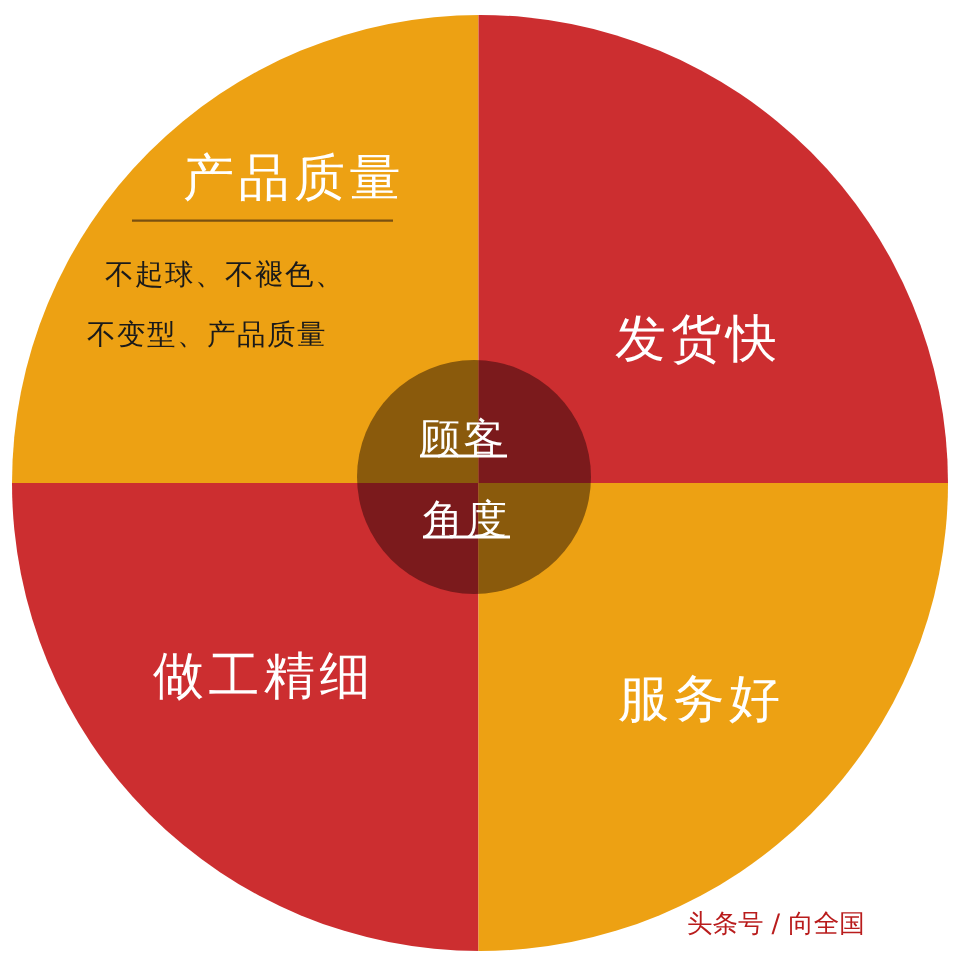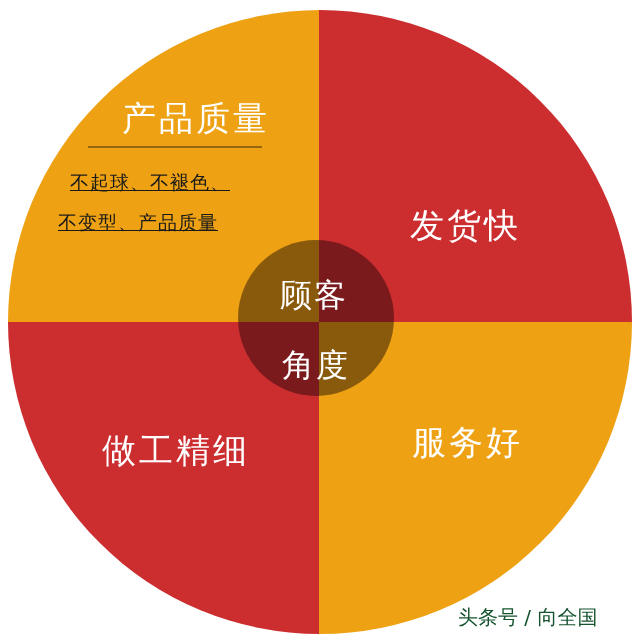--- a/index.html
+++ b/index.html
@@ -1,22 +1,22 @@
 <!DOCTYPE html>
 <html><head>
 <meta charset="utf-8">
 <style>
   html,body{margin:0;padding:0;background:#ffffff;}
   body{width:640px;height:640px;position:relative;overflow:hidden;font-family:"DejaVu Sans",sans-serif;}
   svg{position:absolute;left:0;top:0;}
   .lbl{position:absolute;white-space:nowrap;}
   .big{font-size:34px;color:#ffffff;letter-spacing:3px;}
-  .sub{font-size:19px;color:#1a1a1a;letter-spacing:1px;text-decoration:underline;}
-  .ctr{font-size:32px;color:#ffffff;letter-spacing:2px;}
-  .wm{font-size:20px;color:#14532d;}
+  .sub{font-size:19px;color:#1a1a1a;letter-spacing:1px;}
+  .ctr{font-size:27px;color:#ffffff;letter-spacing:2px;text-decoration:underline;}
+  .wm{font-size:17px;color:#b91c1c;}
 </style>
 </head>
 <body>
 
 <svg width="640" height="640" viewBox="0 0 640 640">
   <defs>
     <clipPath id="c">
         <circle cx="320" cy="322" r="312"></circle>
       </clipPath>
     <clipPath id="cc">
@@ -37,18 +37,18 @@
   </g>
   <line x1="88" y1="147" x2="262" y2="147" stroke="#7A5010" stroke-width="1.5"></line>
 </svg>
 
 <div class="lbl big" style="left:122px;top:96px;">产品质量</div>
 <div class="lbl sub" style="left:70px;top:170px;">不起球、不褪色、</div>
 <div class="lbl sub" style="left:58px;top:210px;">不变型、产品质量</div>
 
 <div class="lbl big" style="left:410px;top:188px;margin-top:15px;">发货快</div>
 <div class="lbl big" style="left:102px;top:428px;">做工精细</div>
-<div class="lbl big" style="left:412px;top:420px;">服务好</div>
+<div class="lbl big" style="left:412px;top:443px;">服务好</div>
 
 <div class="lbl ctr" style="left:280px;top:274px;">顾客</div>
-<div class="lbl ctr" style="left:282px;top:344px;">角度</div>
+<div class="lbl ctr" style="left:282px;top:328px;">角度</div>
 
 <div class="lbl wm" style="left:458px;top:604px;">头条号 / 向全国</div>
 
 </body></html>

